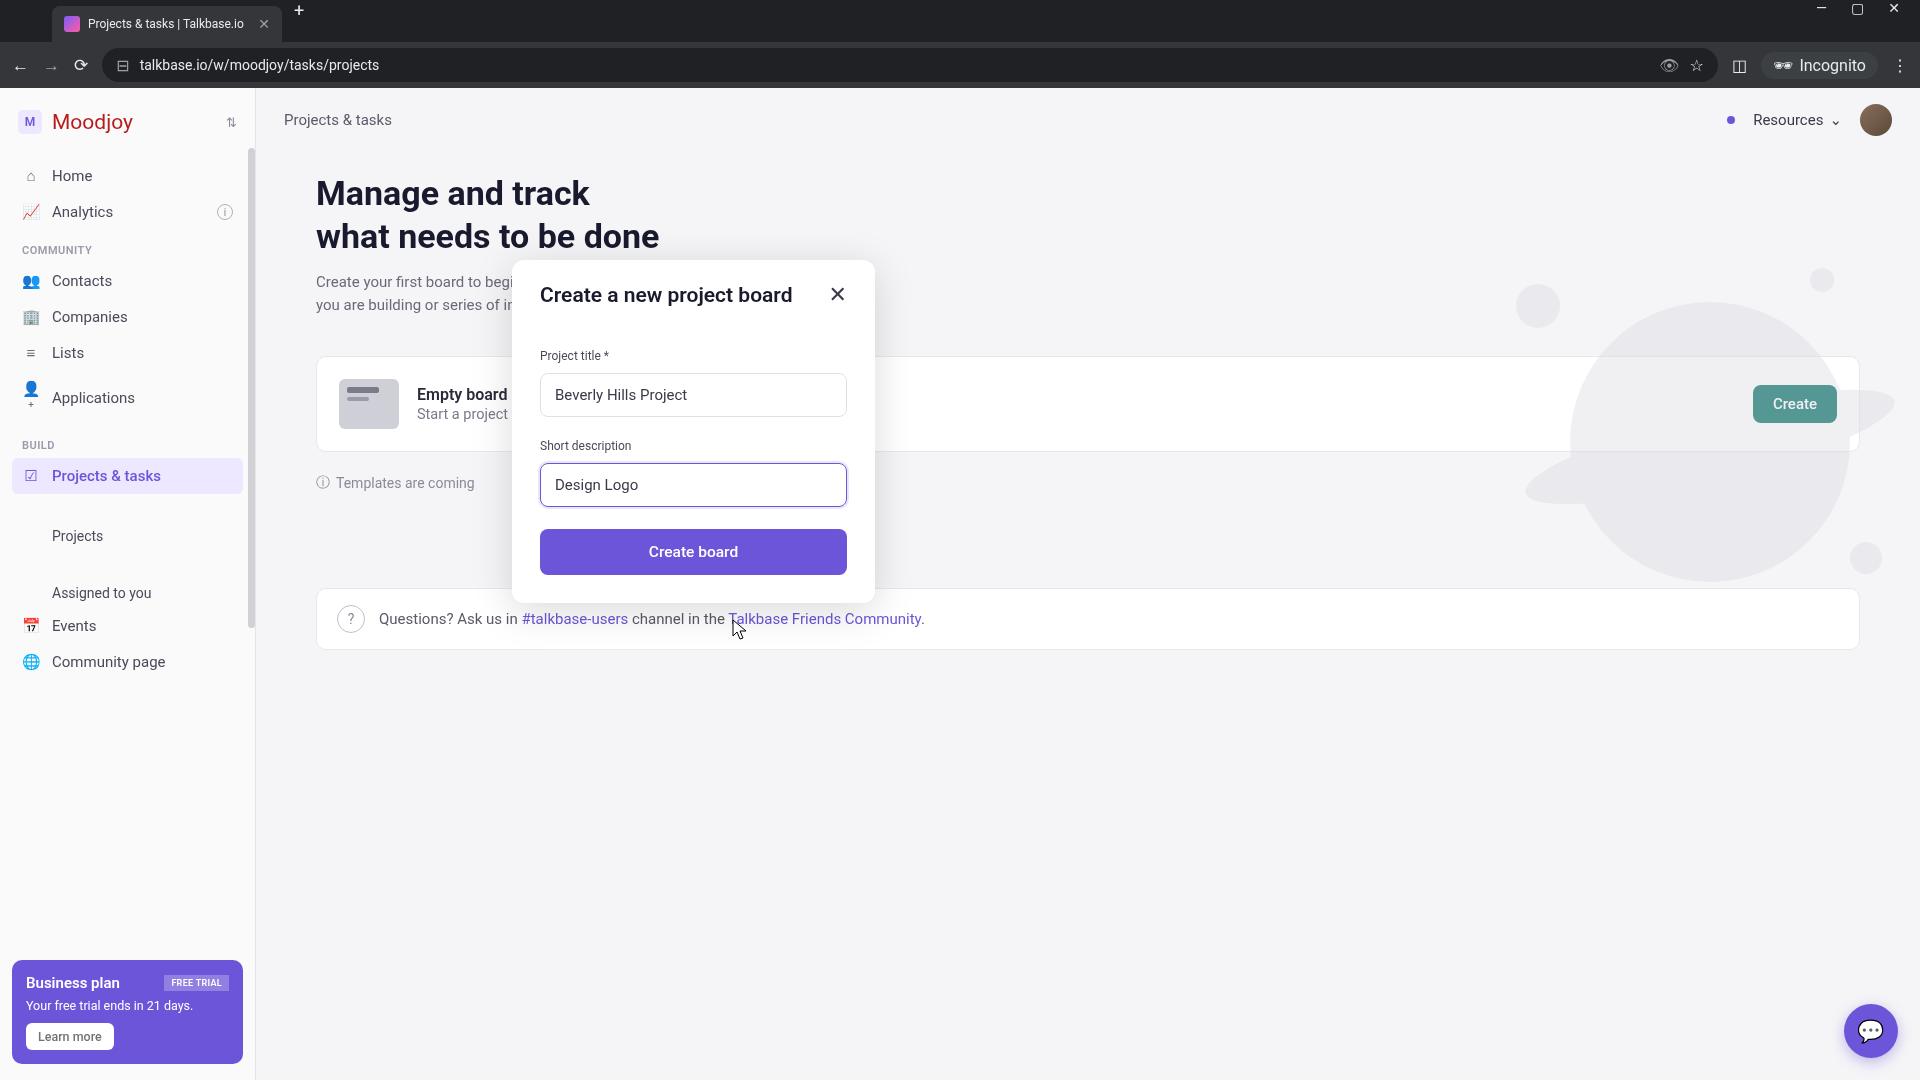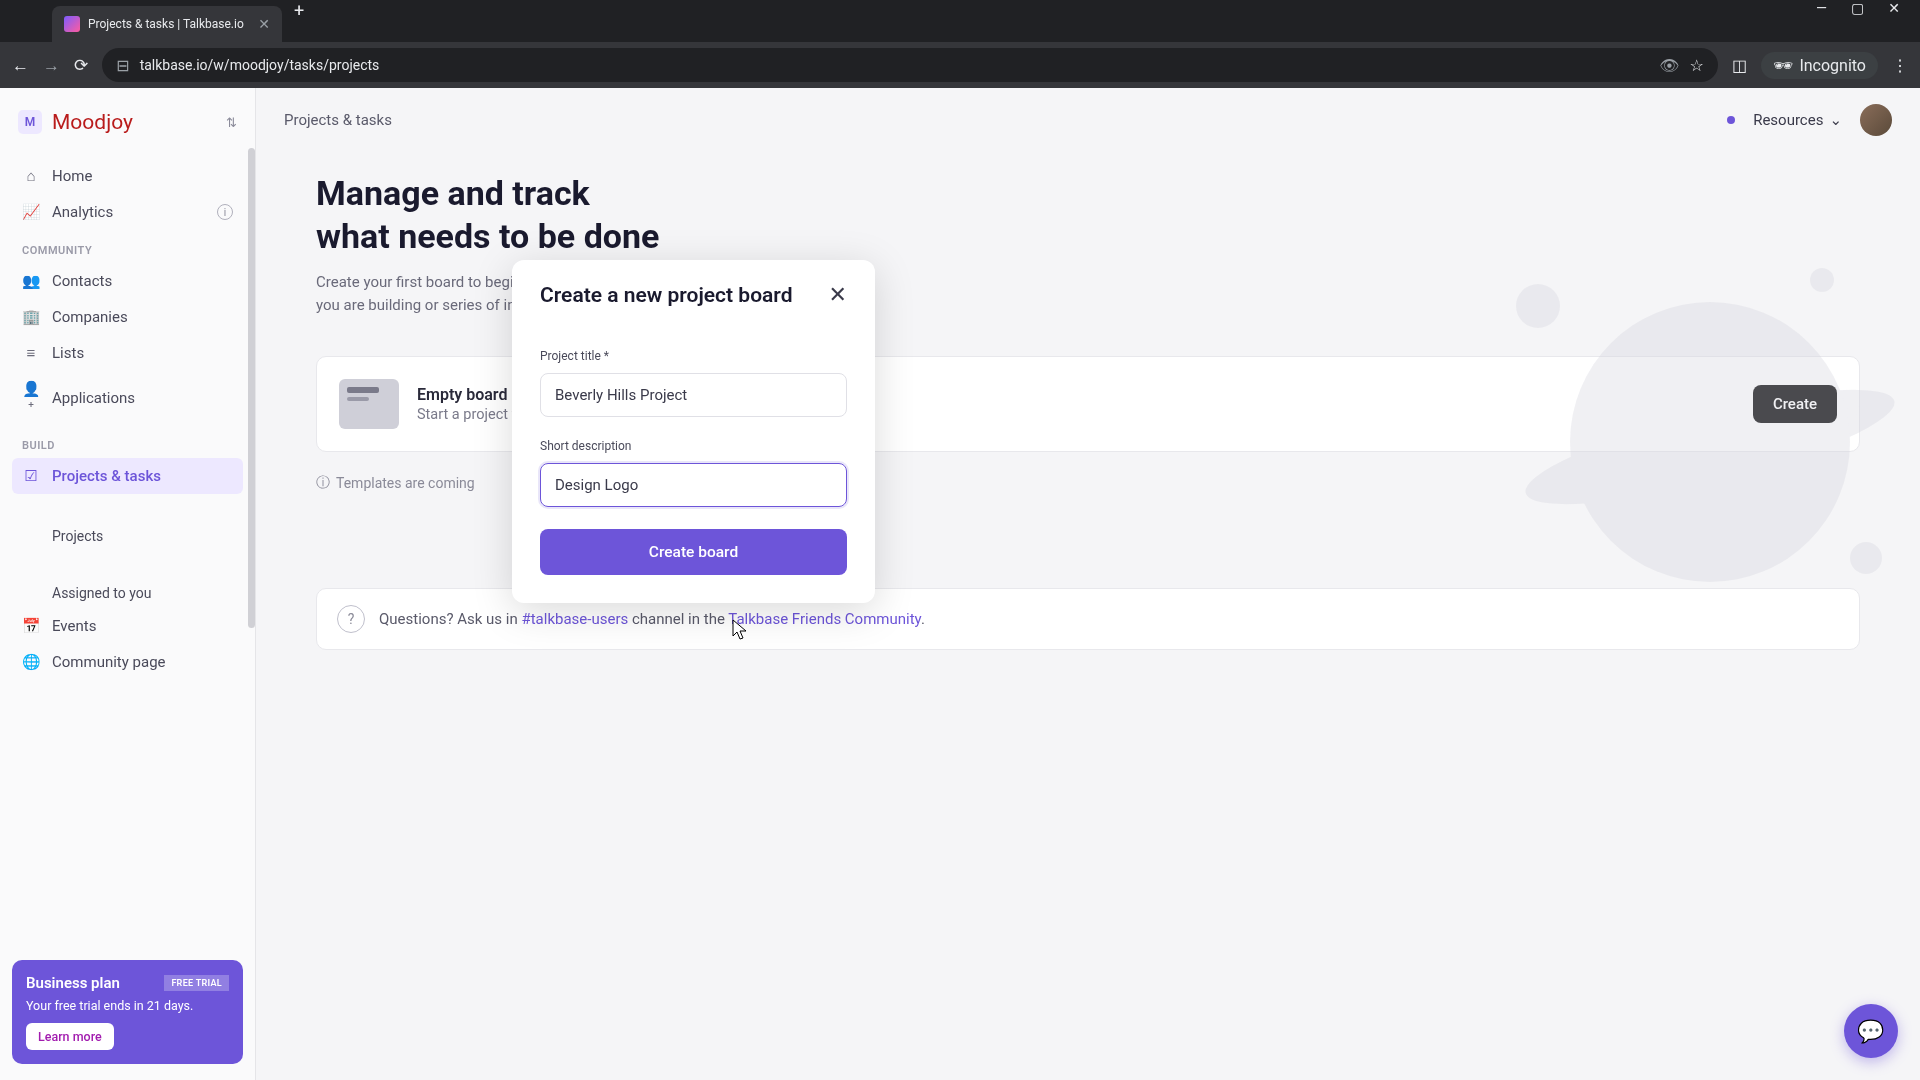--- a/index.html
+++ b/index.html
@@ -42,42 +42,42 @@
 .nav-item.active .icon { color: #6d55d9; }
 .nav-section { color: #9a9aa8; font-size: 11px; font-weight: 600; letter-spacing: 0.5px; padding: 14px 10px 6px; }
 .nav-sub { padding-left: 40px; color: #4a4a5a; font-size: 14px; padding-top: 10px; padding-bottom: 7px; cursor: pointer; margin-top: 24px; }
 .info-badge { width: 16px; height: 16px; border: 1px solid #b0b0bc; border-radius: 50%; display: flex; align-items: center; justify-content: center; font-size: 10px; color: #8b8b9a; margin-left: auto; }
 
 .trial-card { margin-top: auto; background: #6d55d9; border-radius: 10px; padding: 14px; color: #fff; }
 .trial-head { display: flex; align-items: center; justify-content: space-between; margin-bottom: 6px; }
 .trial-title { font-size: 15px; font-weight: 600; }
 .trial-badge { background: rgba(255,255,255,0.25); font-size: 9px; font-weight: 600; padding: 3px 7px; border-radius: 0; letter-spacing: 0.3px; }
 .trial-text { font-size: 12.5px; margin-bottom: 10px; }
-.trial-btn { background: #fff; color: #a21caf; border: none; border-radius: 6px; padding: 6px 12px; font-size: 12.5px; font-weight: 500; cursor: pointer; }
+.trial-btn { background: #fff; color: #737373; border: none; border-radius: 6px; padding: 6px 12px; font-size: 12.5px; font-weight: 500; cursor: pointer; }
 
 .main { flex: 1; display: flex; flex-direction: column; }
 .topbar { display: flex; align-items: center; padding: 16px 28px; gap: 16px; }
 .breadcrumb { color: #5a5a6a; font-size: 15px; }
 .topbar-right { margin-left: auto; display: flex; align-items: center; gap: 18px; }
 .status-dot { width: 8px; height: 8px; background: #6d55d9; border-radius: 50%; }
 .resources { display: flex; align-items: center; gap: 6px; color: #3a3a4a; font-size: 15px; cursor: pointer; }
 .avatar { width: 32px; height: 32px; border-radius: 50%; background: linear-gradient(135deg, #8a6d5a, #5a4a3a); cursor: pointer; }
 
 .content { padding: 20px 60px; position: relative; }
 .hero-title { font-size: 34px; font-weight: 700; color: #1a1a2e; line-height: 1.25; margin-bottom: 14px; }
 .hero-sub { color: #6a6a7a; font-size: 15px; line-height: 1.55; max-width: 560px; margin-bottom: 38px; }
 
 .board-card { background: #fff; border: 1px solid #e8e8ec; border-radius: 10px; padding: 22px; display: flex; align-items: center; gap: 18px; margin-bottom: 22px; }
 .board-thumb { width: 60px; height: 50px; background: #cfcfd8; border-radius: 6px; position: relative; }
 .board-thumb::before { content: ''; position: absolute; top: 8px; left: 8px; width: 32px; height: 6px; background: #7a7a8a; border-radius: 2px; }
 .board-thumb::after { content: ''; position: absolute; top: 18px; left: 8px; width: 22px; height: 4px; background: #9a9aa8; border-radius: 2px; }
 .board-info { flex: 1; }
 .board-title { color: #2a2a3a; font-size: 16px; font-weight: 600; margin-bottom: 2px; }
 .board-desc { color: #7a7a8a; font-size: 14.5px; }
-.create-btn { background: #000000; color: #fff; border: none; border-radius: 8px; padding: 10px 20px; font-size: 15px; font-weight: 500; cursor: pointer; }
+.create-btn { background: #0f766e; color: #fff; border: none; border-radius: 8px; padding: 10px 20px; font-size: 15px; font-weight: 500; cursor: pointer; }
 
 .templates-note { color: #8a8a98; font-size: 14px; display: flex; align-items: center; gap: 6px; }
 
 .help-bar { margin-top: 96px; background: #fff; border: 1px solid #e8e8ec; border-radius: 10px; padding: 16px 20px; display: flex; align-items: center; gap: 14px; color: #5a5a6a; font-size: 15px; }
 .help-icon { width: 28px; height: 28px; border: 1.5px solid #c0c0cc; border-radius: 50%; display: flex; align-items: center; justify-content: center; color: #8a8a98; font-size: 14px; }
 .help-bar a { color: #6d55d9; text-decoration: none; }
 
 .bg-illustration { position: absolute; right: 0; top: 60px; width: 440px; height: 440px; opacity: 0.35; pointer-events: none; }
 .bg-illustration div { position: absolute; border-radius: 50%; background: #d5d5de; }
 .planet { width: 280px; height: 280px; left: 90px; top: 90px; }

